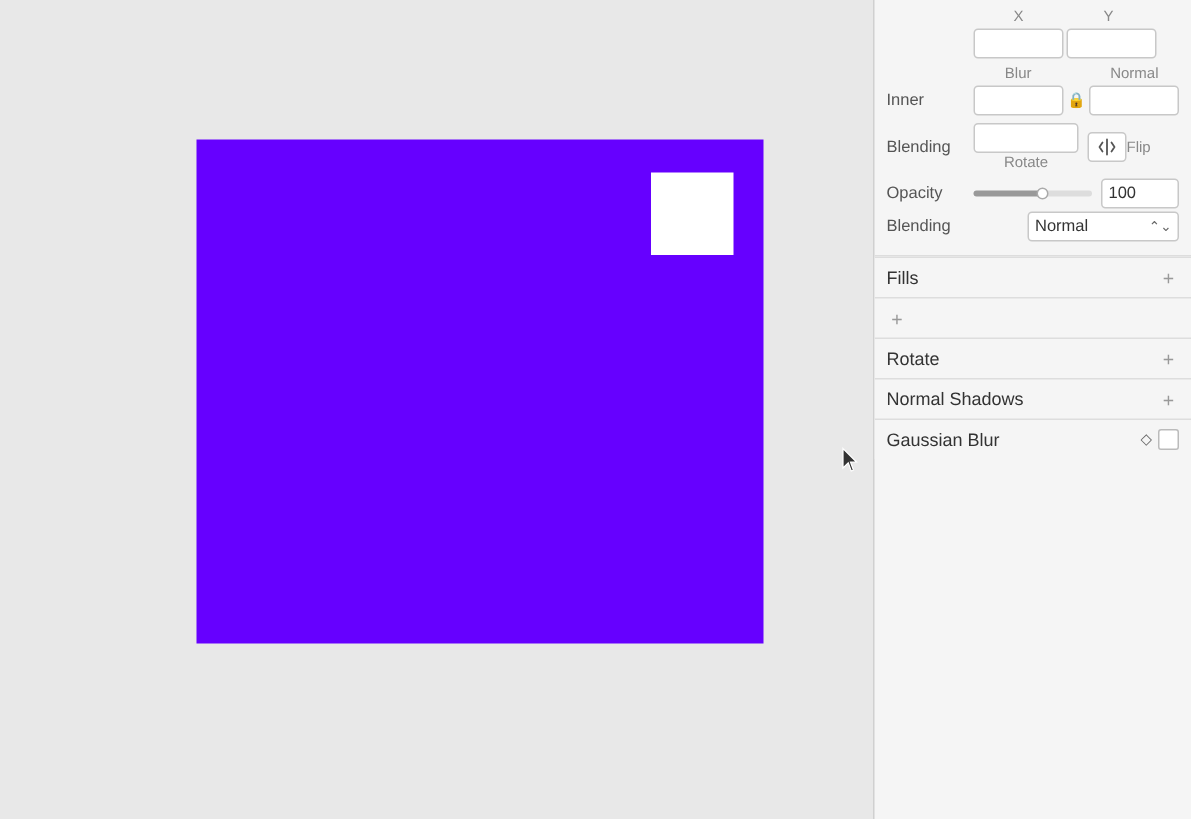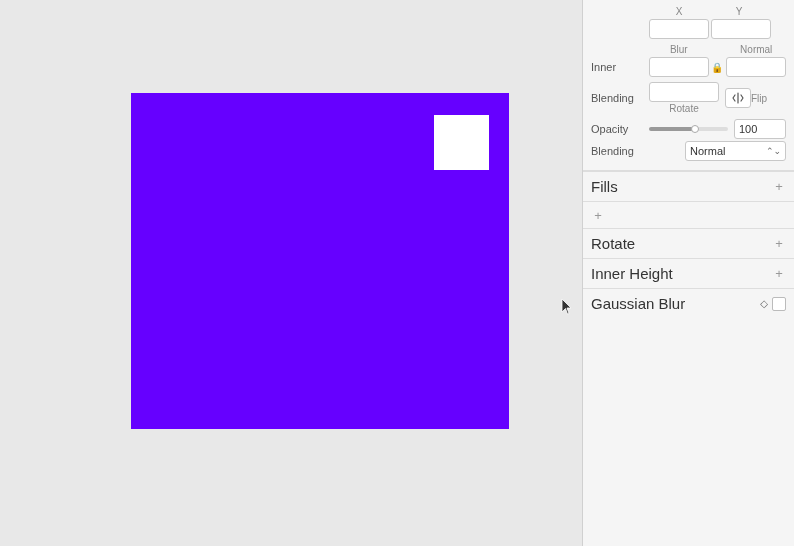--- a/index.html
+++ b/index.html
@@ -254,21 +254,21 @@
       display: flex;
       align-items: center;
       padding: 6px 8px;
       border-top: 1px solid #ddd;
       cursor: pointer;
       background: #f5f5f5;
     }
 
     .section-label {
       flex: 1;
-      font-size: 15px;
+      font-size: 12px;
       color: #333;
     }
 
     .section-add {
       width: 14px;
       height: 14px;
       display: flex;
       align-items: center;
       justify-content: center;
       color: #999;
@@ -392,21 +392,21 @@
   <div class="section-row">
     <span class="section-add">+</span>
   </div>
 
   <div class="section-row">
     <span class="section-label">Rotate</span>
     <span class="section-add">+</span>
   </div>
 
   <div class="section-row">
-    <span class="section-label">Inner Height</span>
+    <span class="section-label">Normal Shadows</span>
     <span class="section-add">+</span>
   </div>
 
   <div class="gaussian-row">
     <div class="gaussian-label-group">
       <span class="section-label">Gaussian Blur</span>
       <span class="gaussian-icon">◇</span>
     </div>
     <div class="section-checkbox"></div>
   </div>

